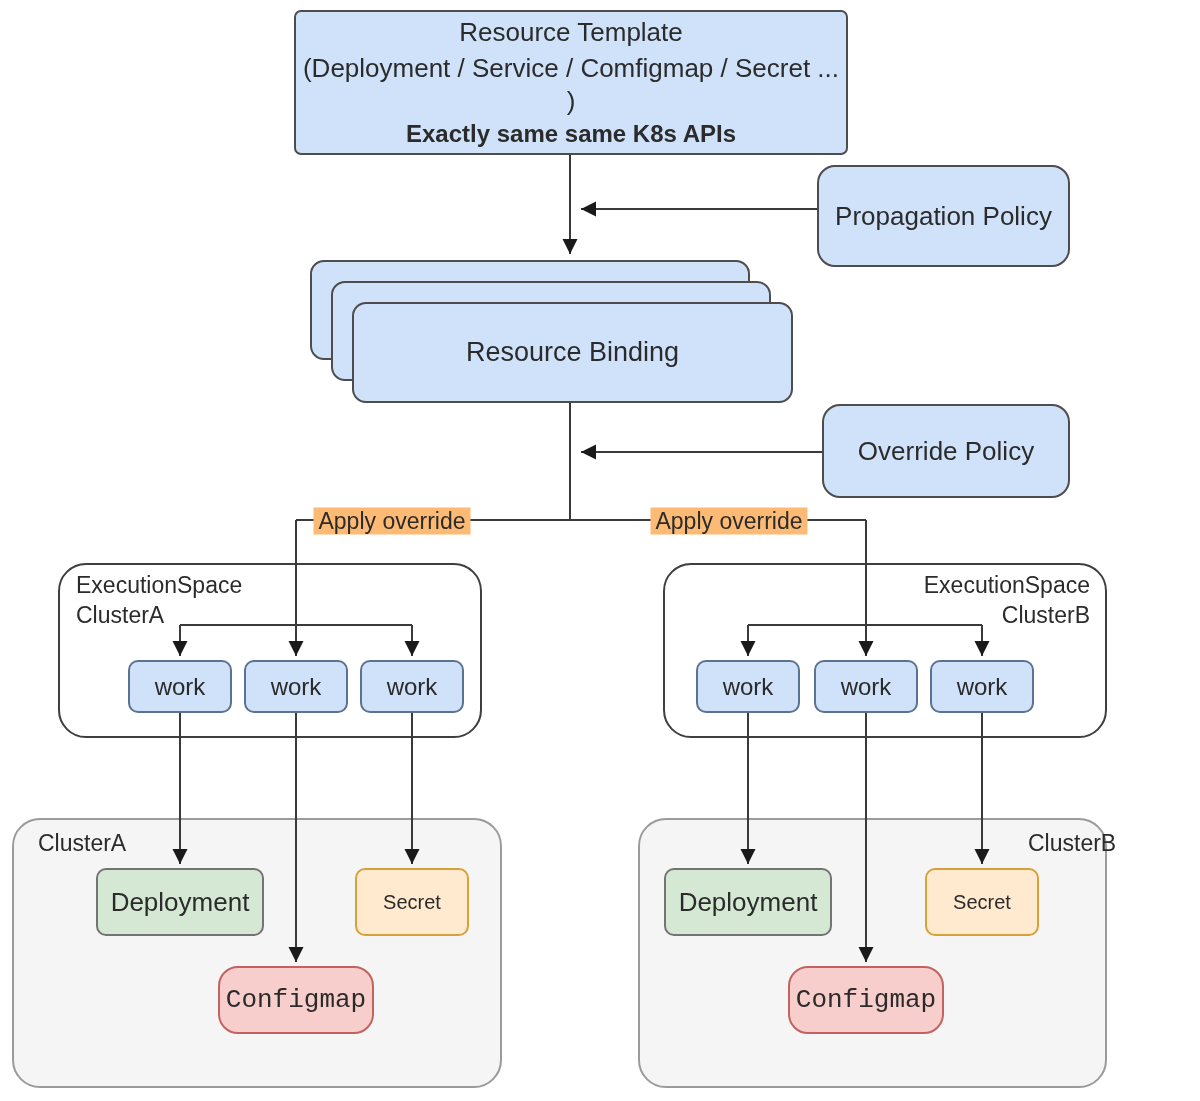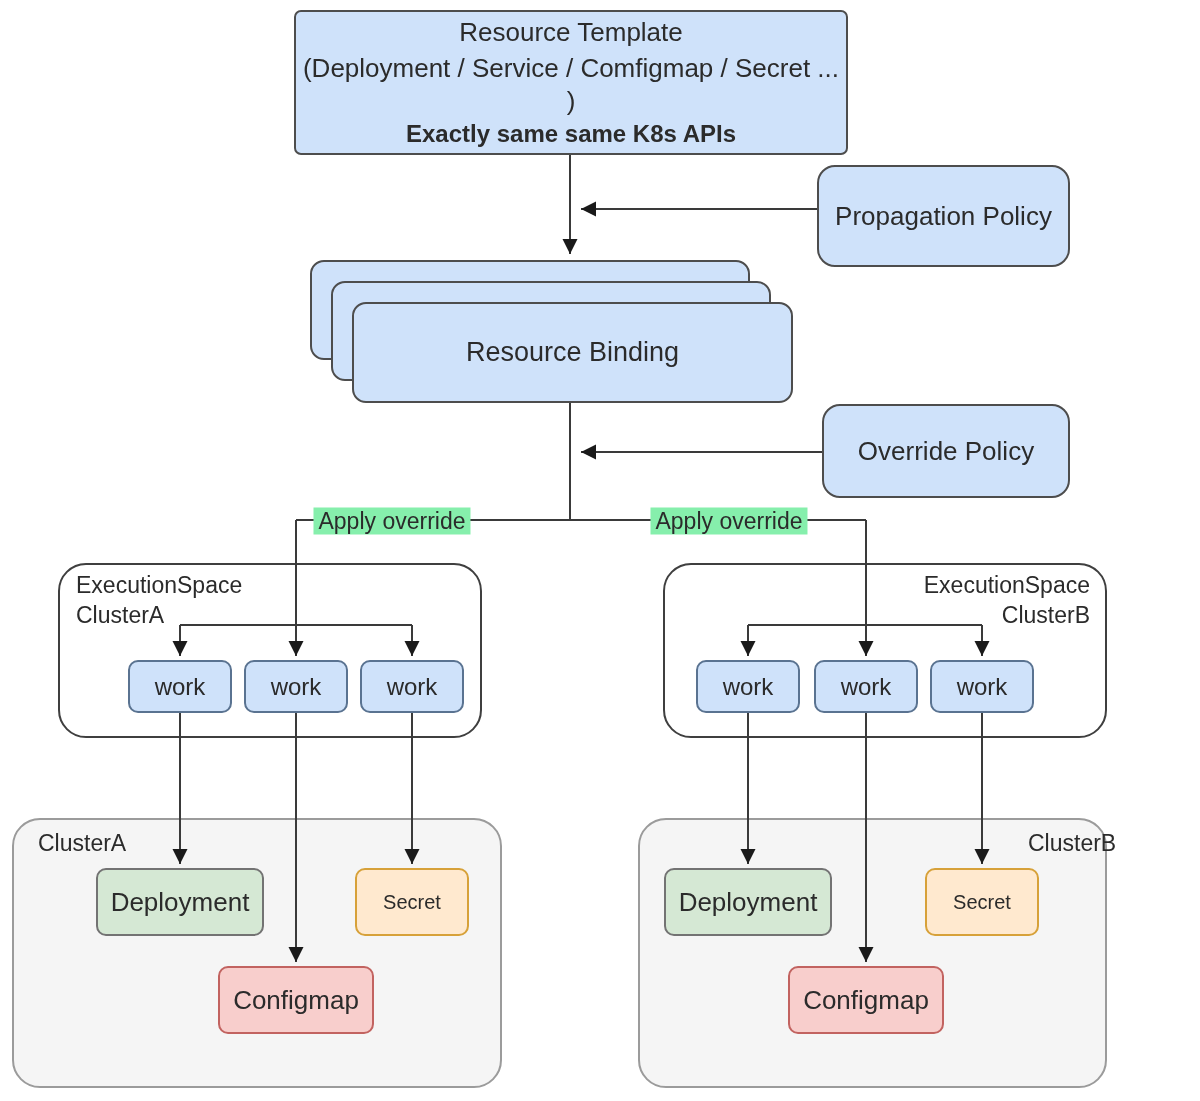--- a/index.html
+++ b/index.html
@@ -20,21 +20,21 @@
     align-items: center;
     justify-content: center;
     text-align: center;
     z-index: 3;
     line-height: 1.25;
   }
   .blue   { background: #cfe2fa; border: 2px solid #4d4d4d; border-radius: 14px; }
   .work   { background: #cfe2fa; border: 2px solid #5a7391; border-radius: 10px; font-size: 24px; text-align: right; }
   .green  { background: #d5e8d4; border: 2px solid #737373; border-radius: 10px; font-size: 26px; }
   .orange { background: #ffe9cf; border: 2px solid #d7a139; border-radius: 10px; font-size: 20px; }
-  .red    { background: #f8cecc; border: 2px solid #c26360; border-radius: 10px; font-size: 26px; }
+  .red    { background: #f8cecc; border: 2px solid #c26360; border-radius: 20px; font-size: 26px; font-family: Liberation Mono, monospace; }
   .container-es {
     position: absolute; box-sizing: border-box; z-index: 1;
     background: #ffffff; border: 2px solid #3f3f3f; border-radius: 28px;
   }
   .container-cluster {
     position: absolute; box-sizing: border-box; z-index: 1;
     background: #f5f5f5; border: 2px solid #9b9b9b; border-radius: 28px;
   }
   .es-label {
     position: absolute; top: 8px; font-size: 23px; line-height: 1.3; z-index: 3;
@@ -44,21 +44,21 @@
   .cluster-label {
     position: absolute; top: 12px; font-size: 23px; z-index: 3;
   }
   .rt-title { font-size: 26px; }
   .rt-sub   { font-size: 26px; margin-top: 4px; }
   .rt-note  { font-size: 24px; font-weight: bold; margin-top: 2px; }
   .policy   { font-size: 26px; }
   .binding-text { font-size: 27px; }
   .apply-label {
     position: absolute; transform: translate(-50%, -50%);
-    background: #86efac; padding: 0 5px; font-size: 23px; z-index: 3;
+    background: #fdba74; padding: 0 5px; font-size: 23px; z-index: 3;
     white-space: nowrap;
   }
   svg.connectors {
     position: absolute; left: 0; top: 0; z-index: 2; pointer-events: none;
   }
   svg.connectors line { stroke: #3a3a3a; stroke-width: 2; }
 </style>
 </head>
 <body>
 

